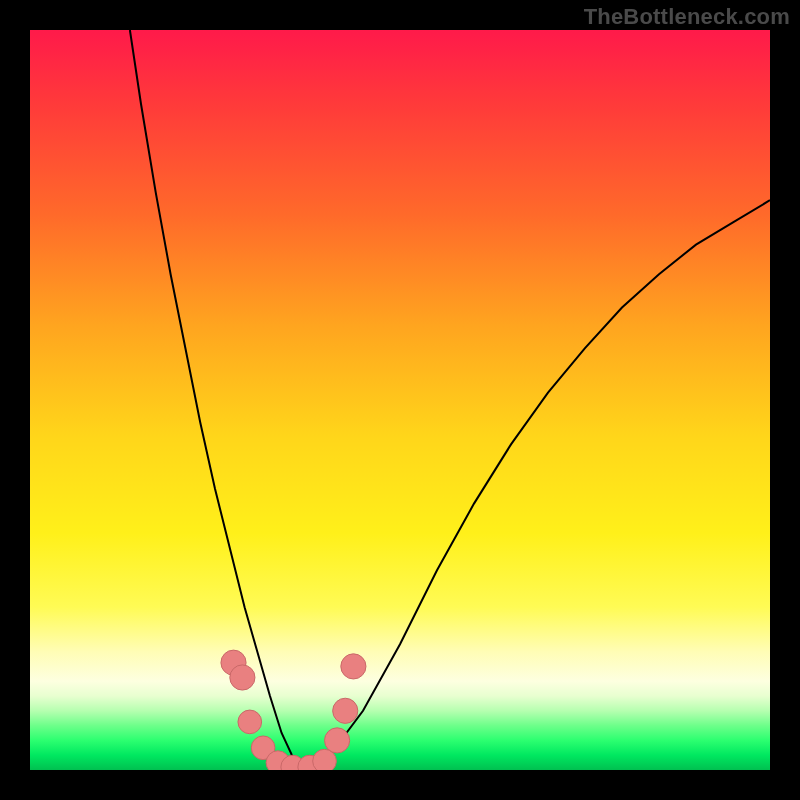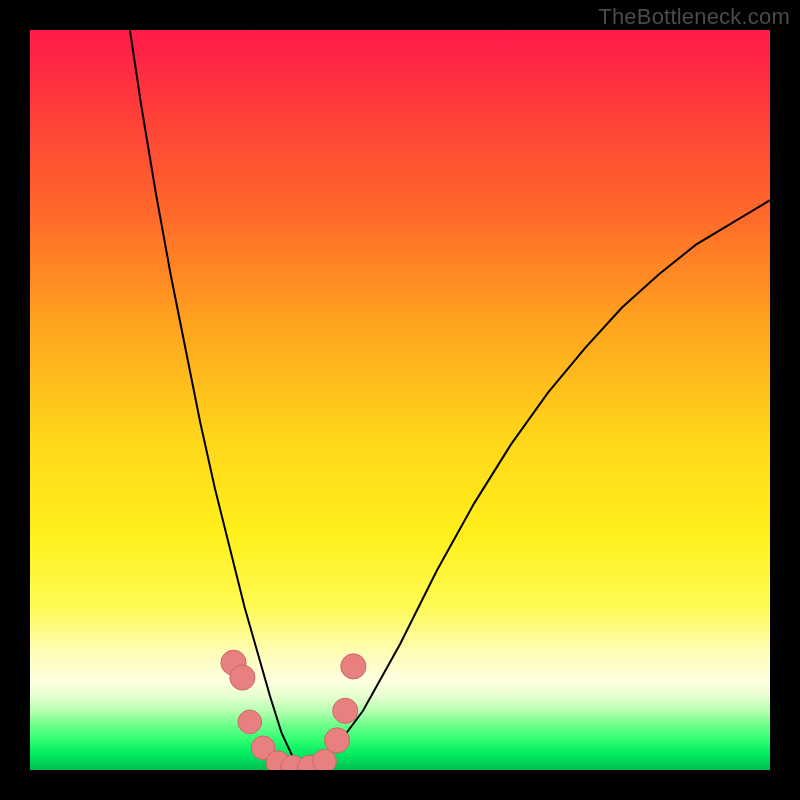--- a/index.html
+++ b/index.html
@@ -53,21 +53,21 @@
     inset: 0;
     width: 740px;
     height: 740px;
   }
   .watermark {
     position: absolute;
     top: 4px;
     right: 10px;
     color: #4a4a4a;
     font-size: 22px;
-    font-weight: 400;
+    font-weight: 700;
     letter-spacing: 0.2px;
   }
 </style>
 </head>
 <body>
 
 <div class="frame">
   <div class="plot">
     <div class="gradient"></div>
     <svg class="curve" viewBox="0 0 740 740" preserveAspectRatio="none">

